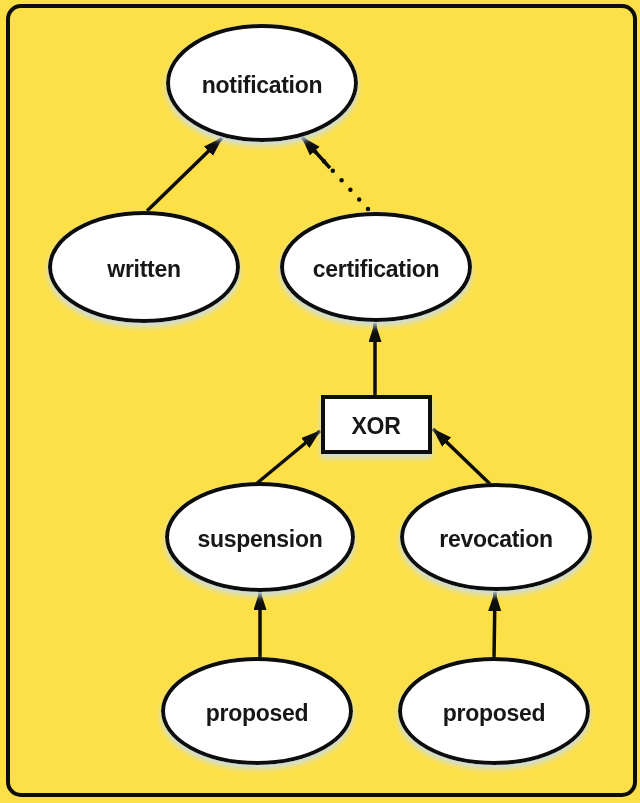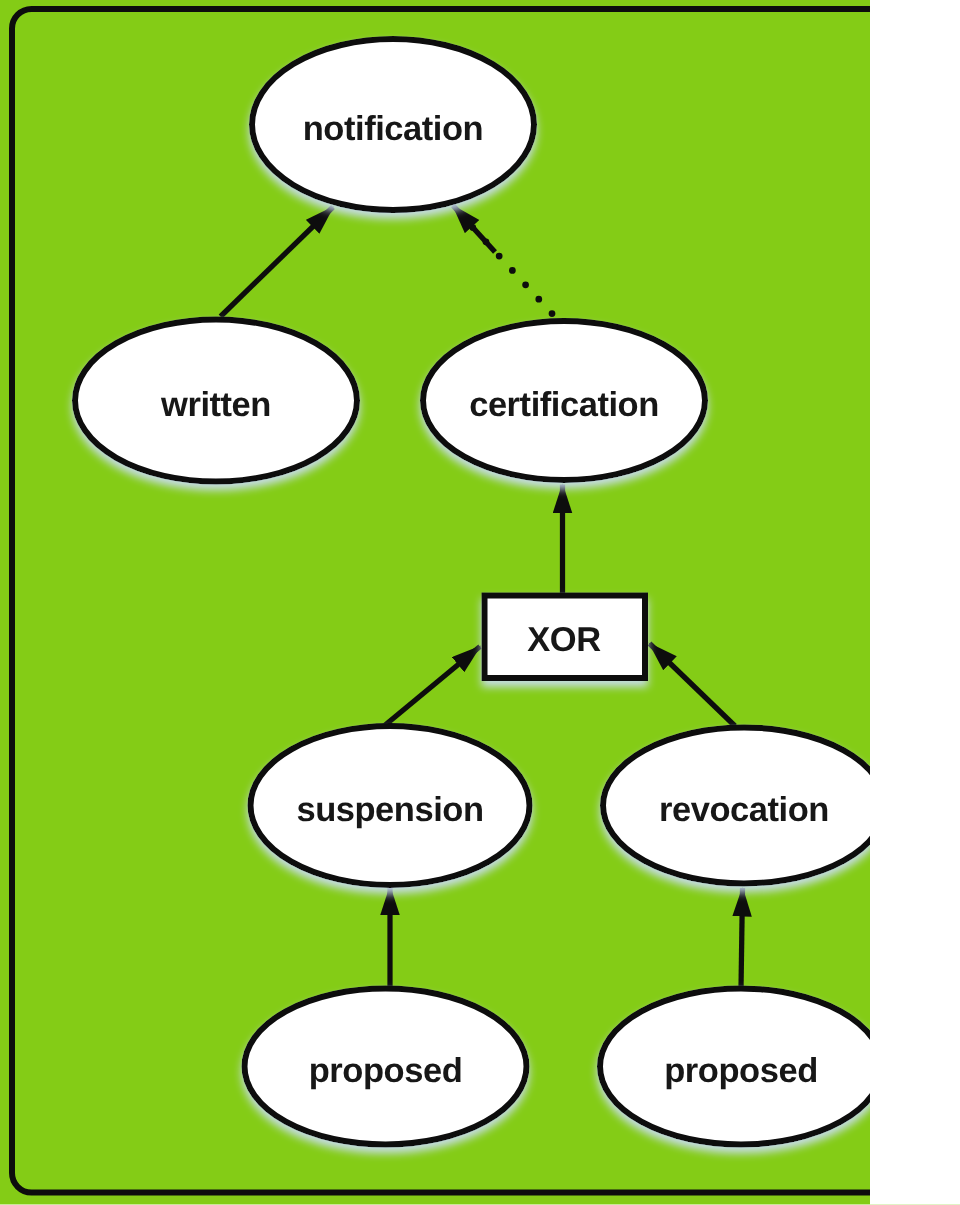--- a/index.html
+++ b/index.html
@@ -2,23 +2,23 @@
 <html><head>
 <meta charset="utf-8">
 <style>
   html, body {
     margin: 0;
     padding: 0;
     background: #ffffff;
   }
   .stage {
     position: relative;
-    width: 580px;
+    width: 640px;
     height: 803px;
-    background: #84cc16;
+    background: #fde047;
     overflow: hidden;
   }
   svg {
     display: block;
   }
   .shape {
     fill: #ffffff;
     stroke: #0d0d0d;
     stroke-width: 4;
   }

